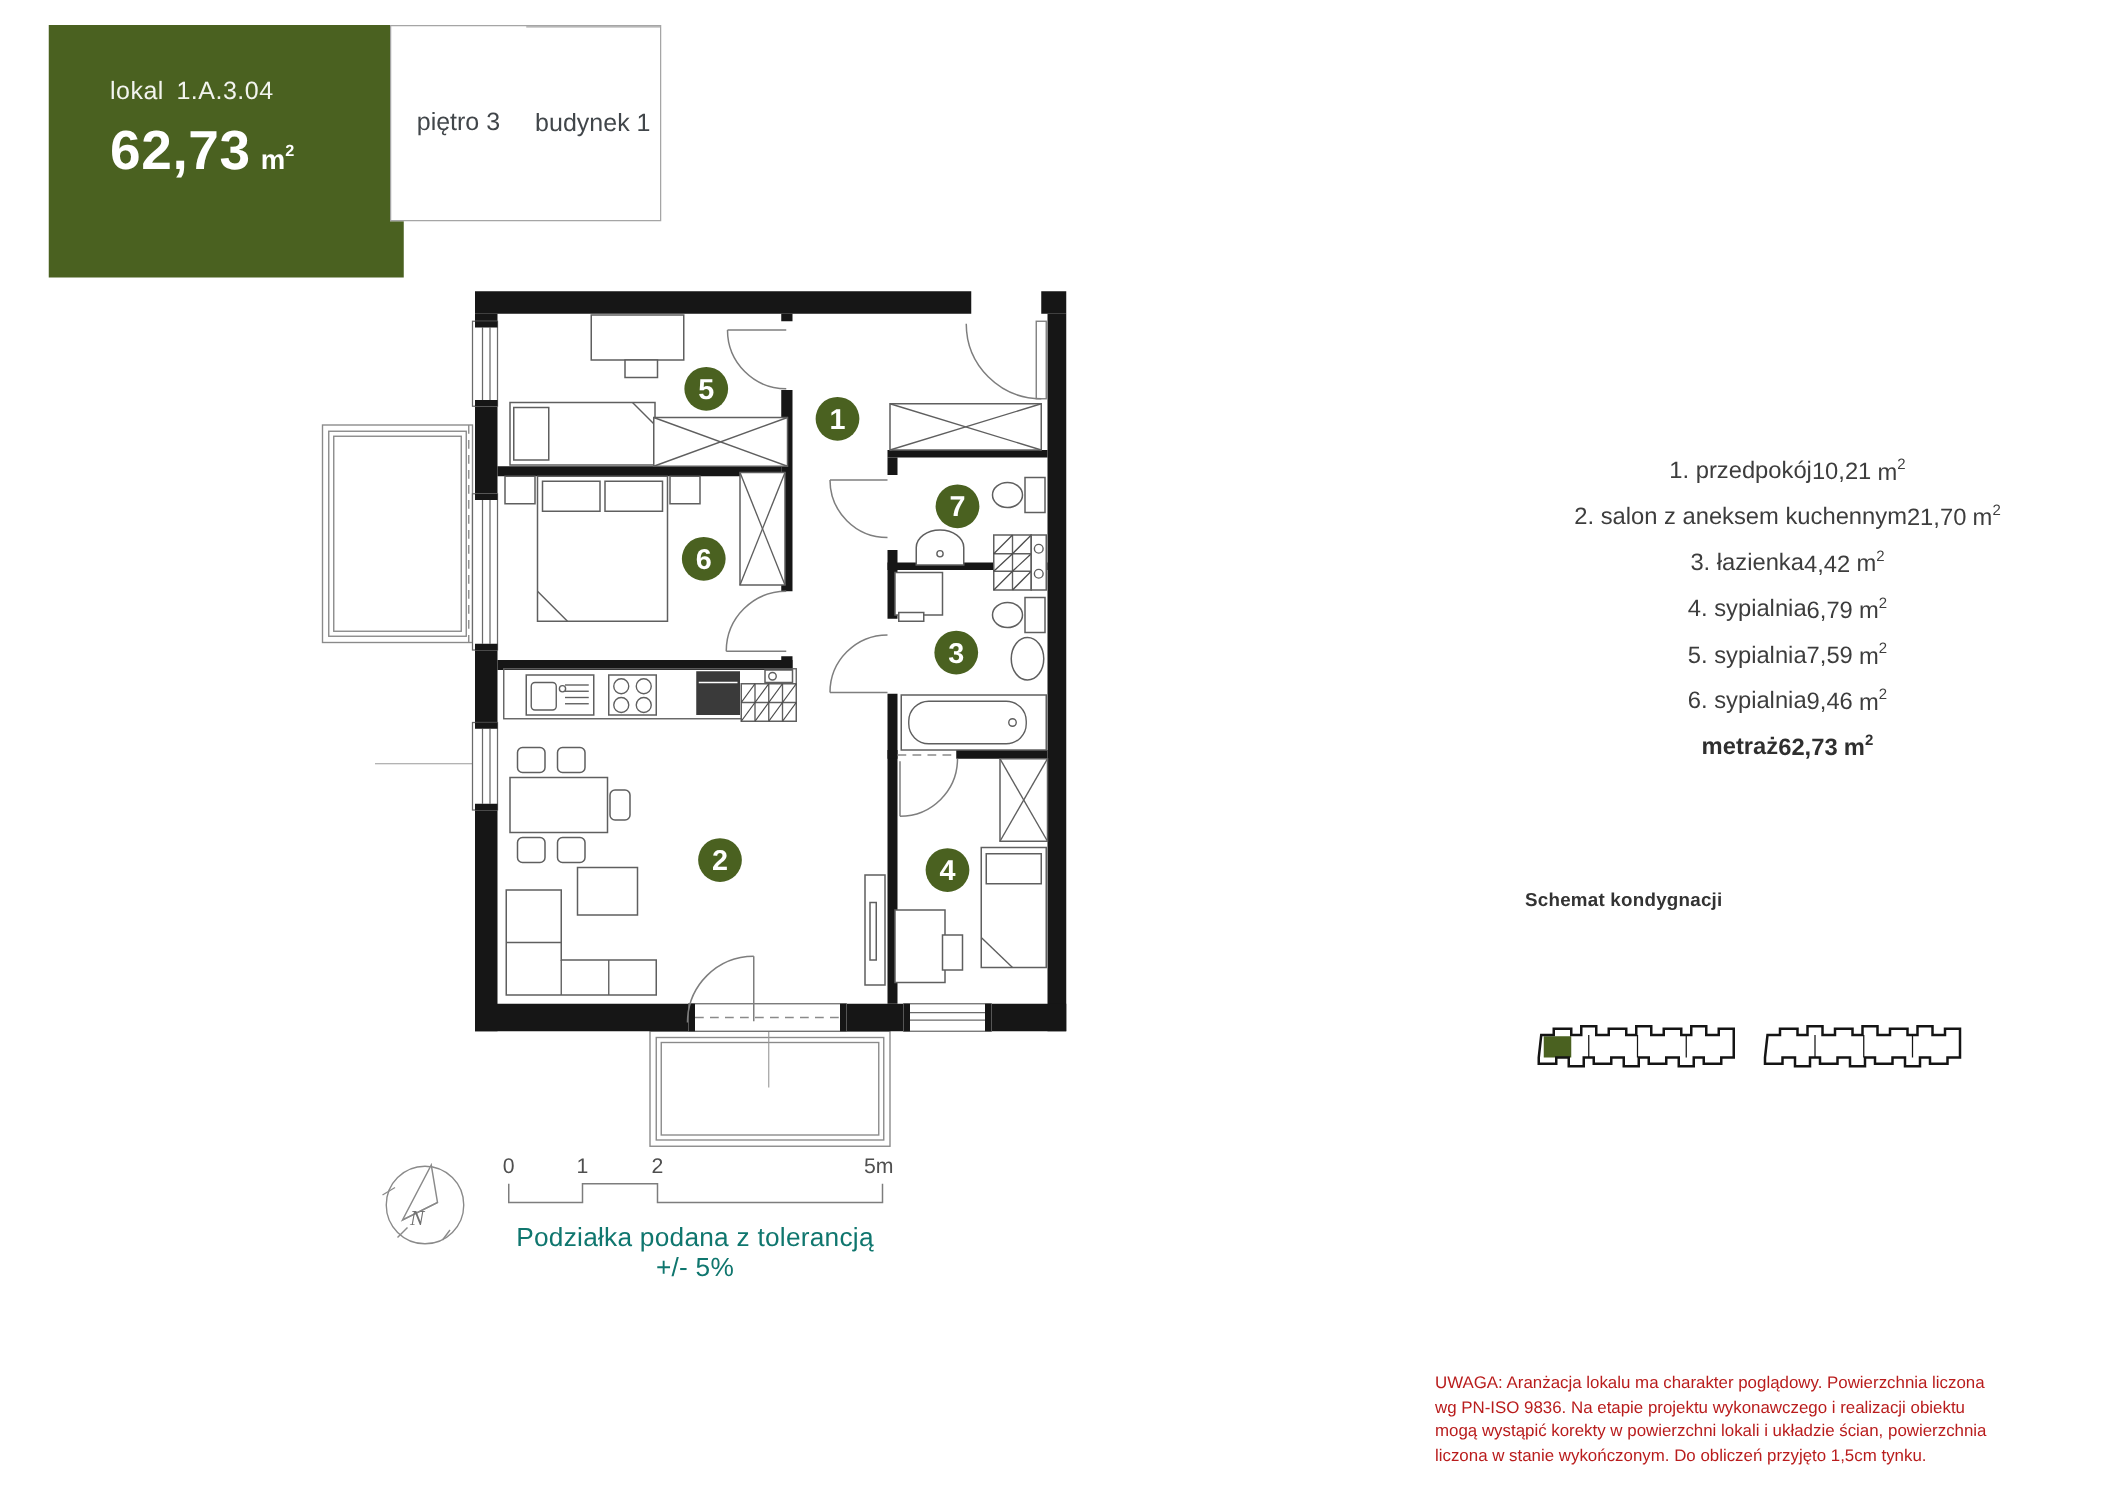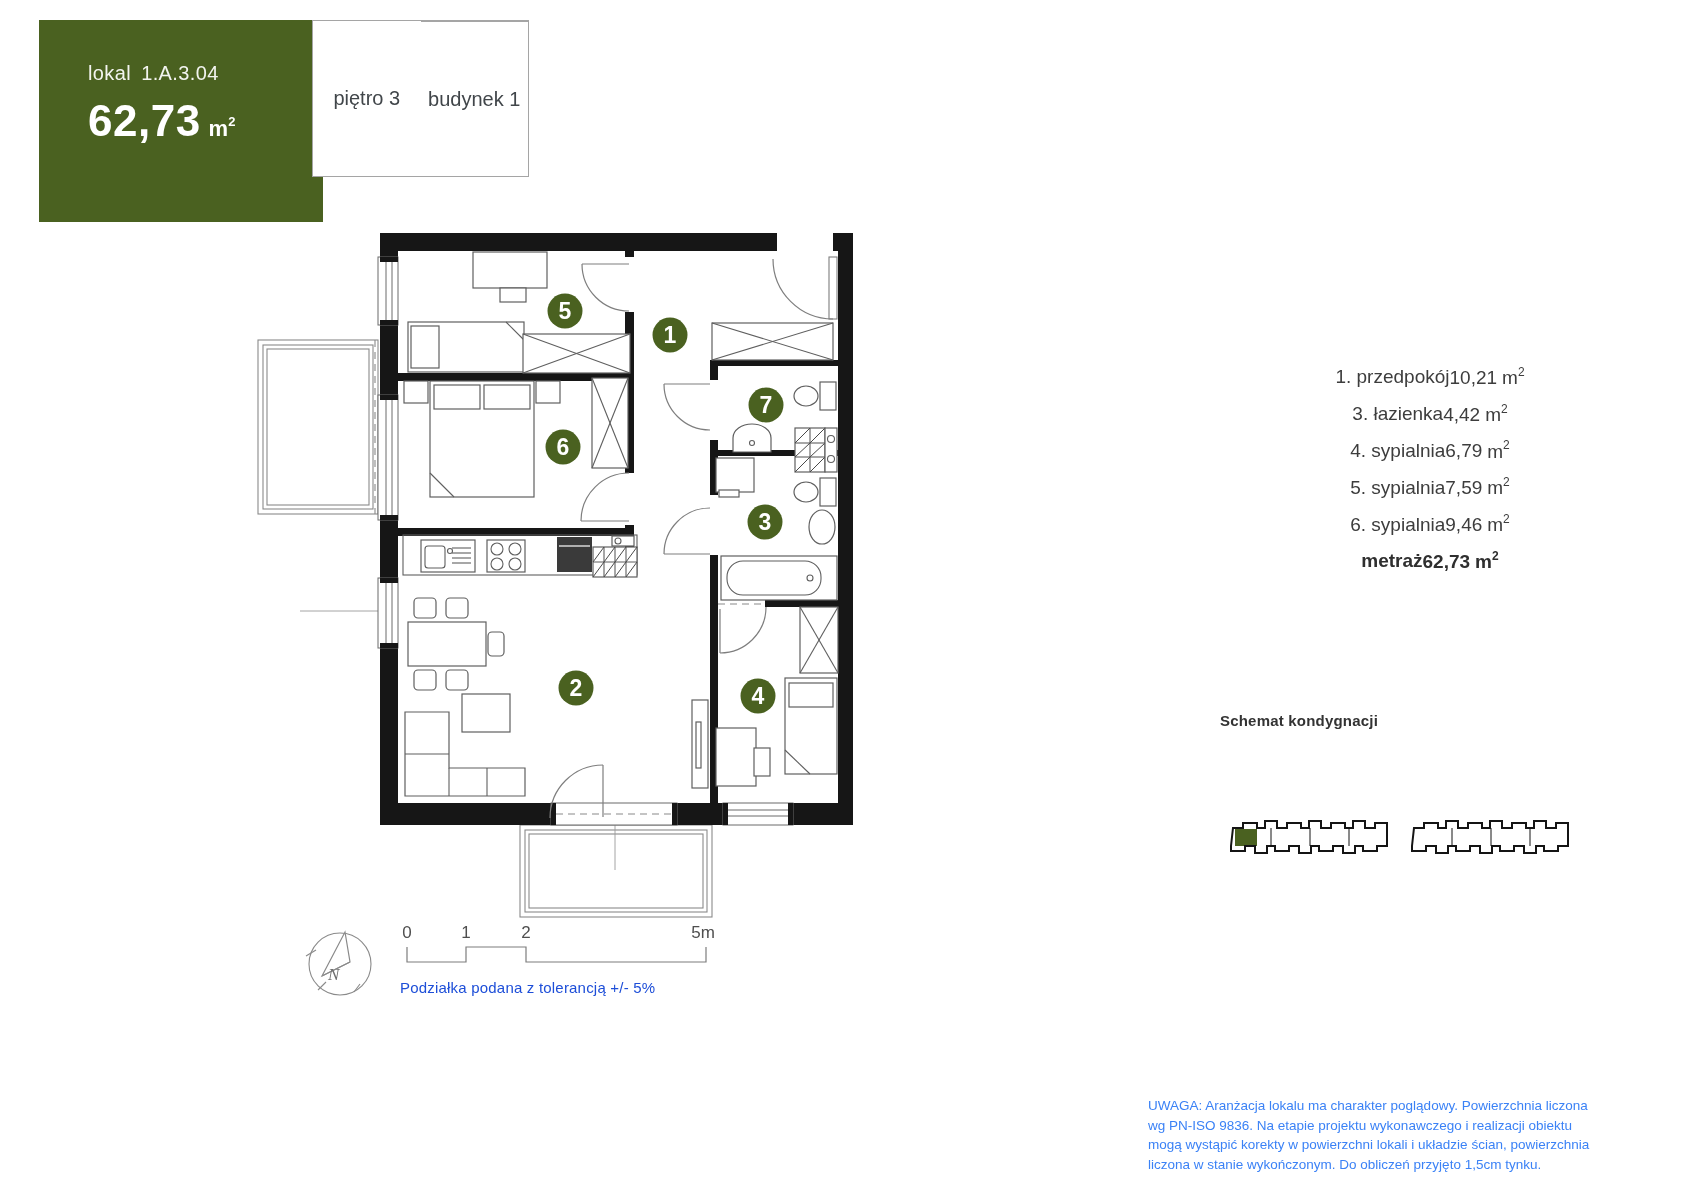--- a/index.html
+++ b/index.html
@@ -40,37 +40,37 @@
   .gfill{fill:var(--green,#4a6120)}
   .cnum{fill:#fff;font-size:23px;font-weight:bold;text-anchor:middle;font-family:"Liberation Sans",sans-serif}
 
   
   #scalebar{left:400px;top:920px;width:320px;height:50px}
   .sctext{font-size:17px;fill:#4f4f4f;text-anchor:middle;font-family:"Liberation Sans",sans-serif}
   .scline{stroke:#7d7d7d;stroke-width:1.2;fill:none}
   #compass{left:298px;top:924px;width:88px;height:88px}
   .cmp{stroke:#8a8a8a;fill:none;stroke-width:1.1}
   .cmpN{font-size:17px;fill:#707070;font-style:italic;font-family:"Liberation Serif",serif}
-  #scale-caption{left:400px;top:979px;width:312px;font-size:15px;color:#1d4ed8;letter-spacing:.2px}
+  #scale-caption{left:400px;top:979px;width:312px;text-align:center;font-size:21px;color:#0f766e;letter-spacing:.2px}
 
   
   #room-list{left:1220px;top:359px;width:420px}
   .rrow{height:36.8px;display:flex;justify-content:center;align-items:center;font-size:19px;color:#3d3d3d}
   .rrow .val{white-space:nowrap}
   .rrow sup{font-size:12px;position:relative;top:-1px}
   .rrow .ub{margin-left:5px}
   .rrow.total{font-weight:bold;color:#2f2f2f}
 
   #schemat-heading{left:1220px;top:712px;font-size:15px;font-weight:bold;color:#333;letter-spacing:.2px}
   #schemat-svg{left:1228px;top:806px;width:345px;height:62px}
   .bld{stroke:#141414;stroke-width:2;fill:none}
   .bldline{stroke:#141414;stroke-width:1;fill:none}
 
   
-  #disclaimer{left:1148px;top:1096px;font-size:13.5px;line-height:19.5px;color:#3b82f6}
+  #disclaimer{left:1148px;top:1096px;font-size:13.5px;line-height:19.5px;color:#b91c1c}
   #disclaimer div{white-space:nowrap}
 </style>
 </head>
 <body>
 
 <div class="abs" id="hdr-green">
   <div class="hdr-line1">
     <span>lokal</span><span class="num">1.A.3.04</span>
   </div>
   <div class="hdr-line2">
@@ -361,20 +361,24 @@
 </svg>
 
 <div class="abs" id="scale-caption">Podziałka podana z tolerancją +/- 5%</div>
 
 <div class="abs" id="room-list">
   <div class="rrow">
     <span>1. przedpokój</span>
     <span class="val"><span>10,21</span><span class="ub">m</span><sup>2</sup></span>
   </div>
   <div class="rrow">
+    <span>2. salon z aneksem kuchennym</span>
+    <span class="val"><span>21,70</span><span class="ub">m</span><sup>2</sup></span>
+  </div>
+  <div class="rrow">
     <span>3. łazienka</span>
     <span class="val"><span>4,42</span><span class="ub">m</span><sup>2</sup></span>
   </div>
   <div class="rrow">
     <span>4. sypialnia</span>
     <span class="val"><span>6,79</span><span class="ub">m</span><sup>2</sup></span>
   </div>
   <div class="rrow">
     <span>5. sypialnia</span>
     <span class="val"><span>7,59</span><span class="ub">m</span><sup>2</sup></span>

